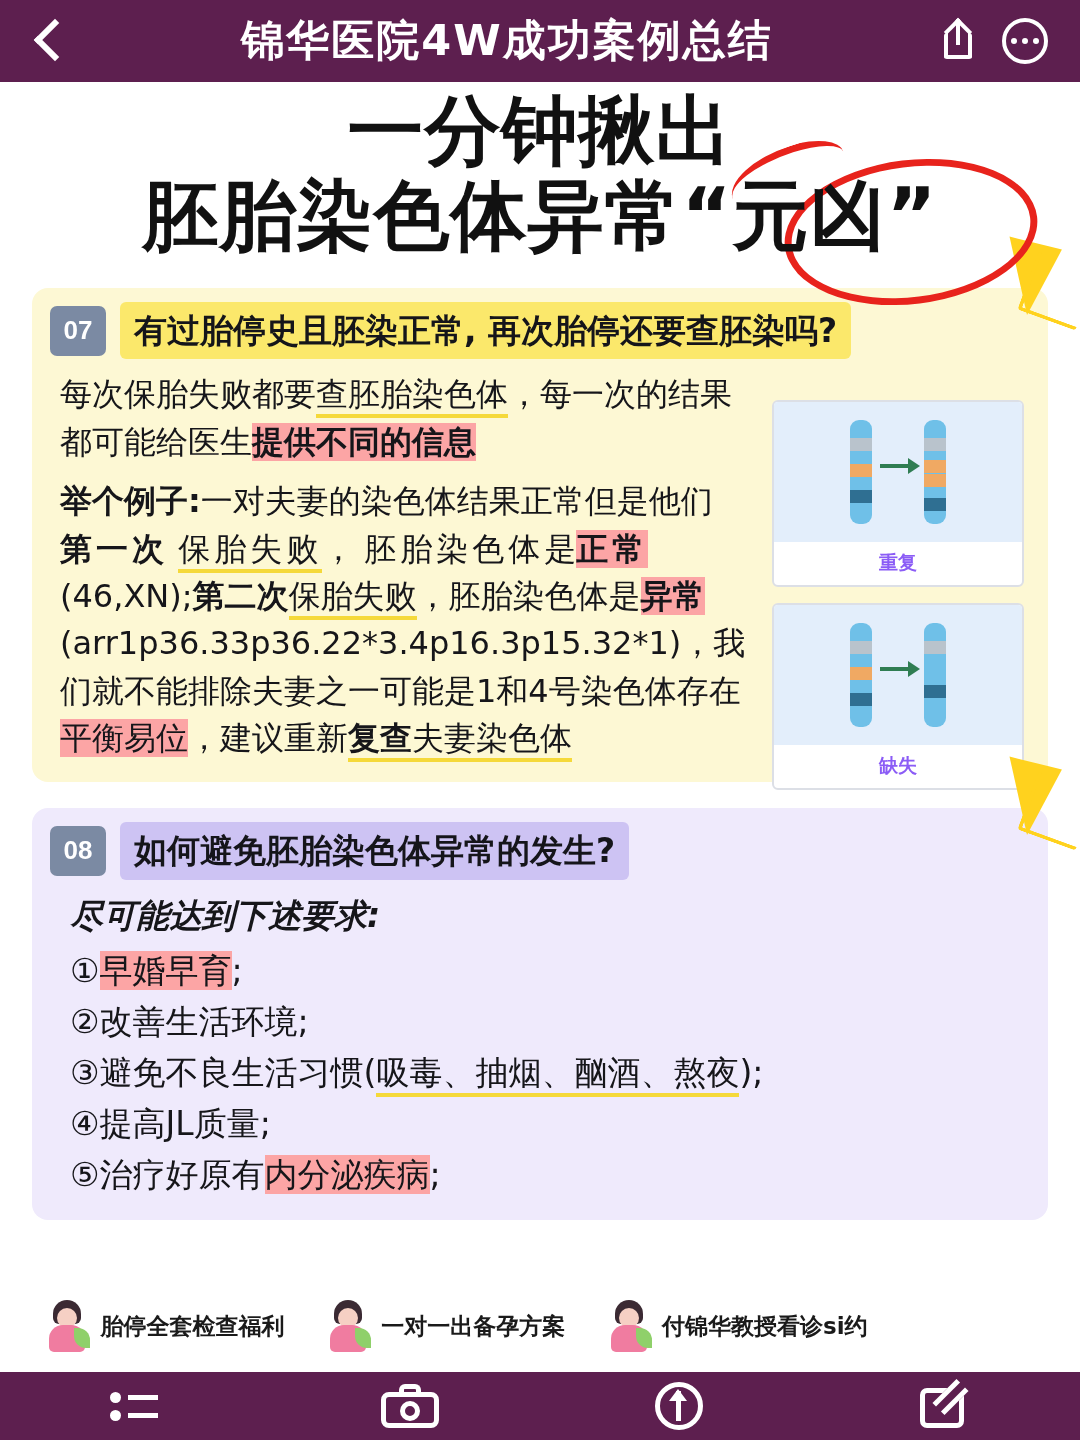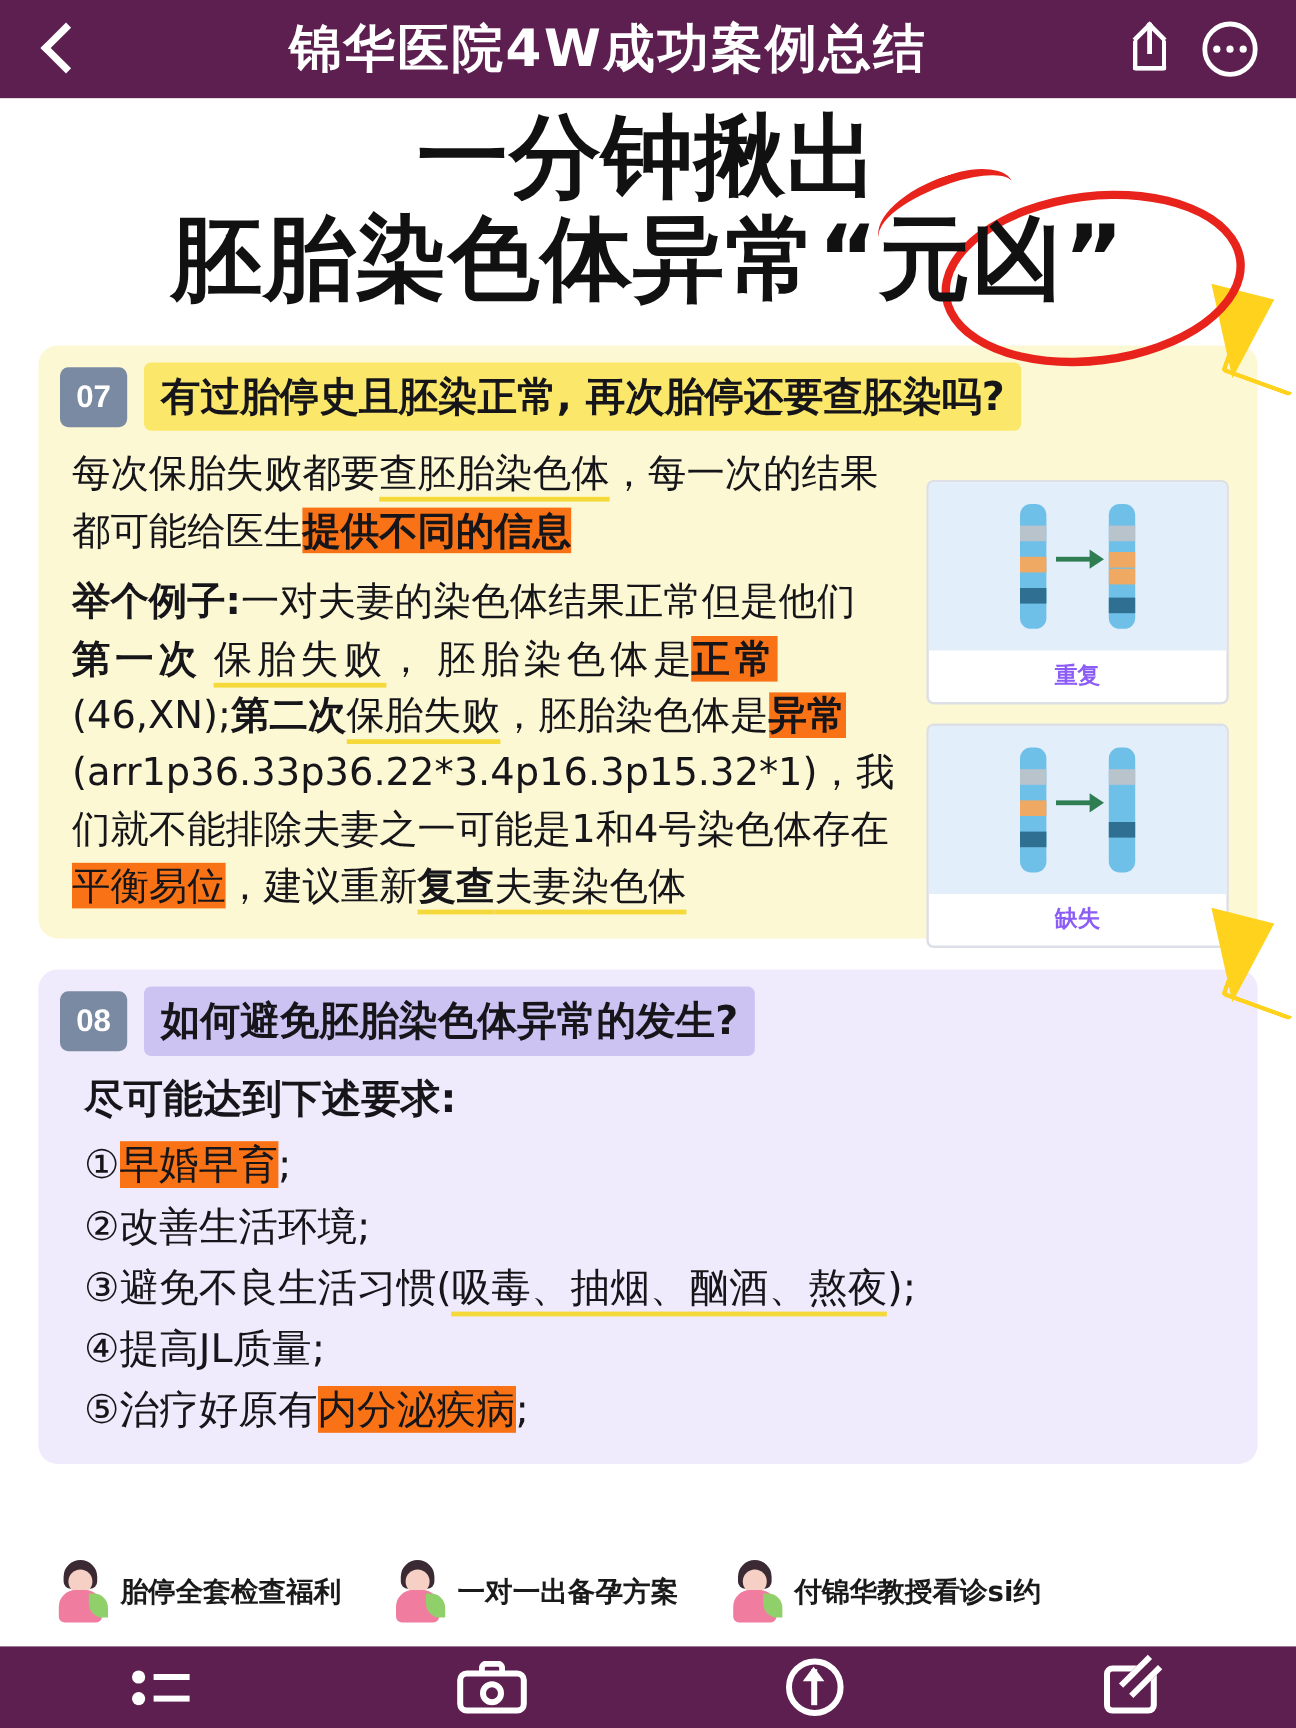--- a/index.html
+++ b/index.html
@@ -211,21 +211,21 @@
 
   .body-text {
     font-size: 32px;
     color: #16161a;
     line-height: 1.48;
     padding: 12px 24px 0 28px;
     font-family: "DejaVu Sans", "Liberation Sans", sans-serif;
   }
   .body-text.with-images { padding-right: 290px; }
 
-  .hl-yellow { background: #f97316; }
+  .hl-yellow { background: #fca5a5; }
   .u-yellow {
     border-bottom: 4px solid #f5d93a;
     padding-bottom: 1px;
   }
   .b { font-weight: bold; }
   .sp { letter-spacing: 4px; }
 
   
   .chrom-wrap {
     position: absolute;
@@ -317,20 +317,21 @@
     line-height: 1.55;
     padding-left: 38px;
     font-family: "DejaVu Sans", "Liberation Sans", sans-serif;
   }
   .list-title {
     font-size: 33px;
     font-weight: bold;
     color: #16161a;
     padding: 14px 0 6px 38px;
     font-family: "DejaVu Sans", "Liberation Sans", sans-serif;
+    font-style: italic;
   }
 
   
   .promos {
     position: absolute;
     bottom: 18px;
     left: 0;
     width: 912px;
     display: flex;
     justify-content: space-around;

